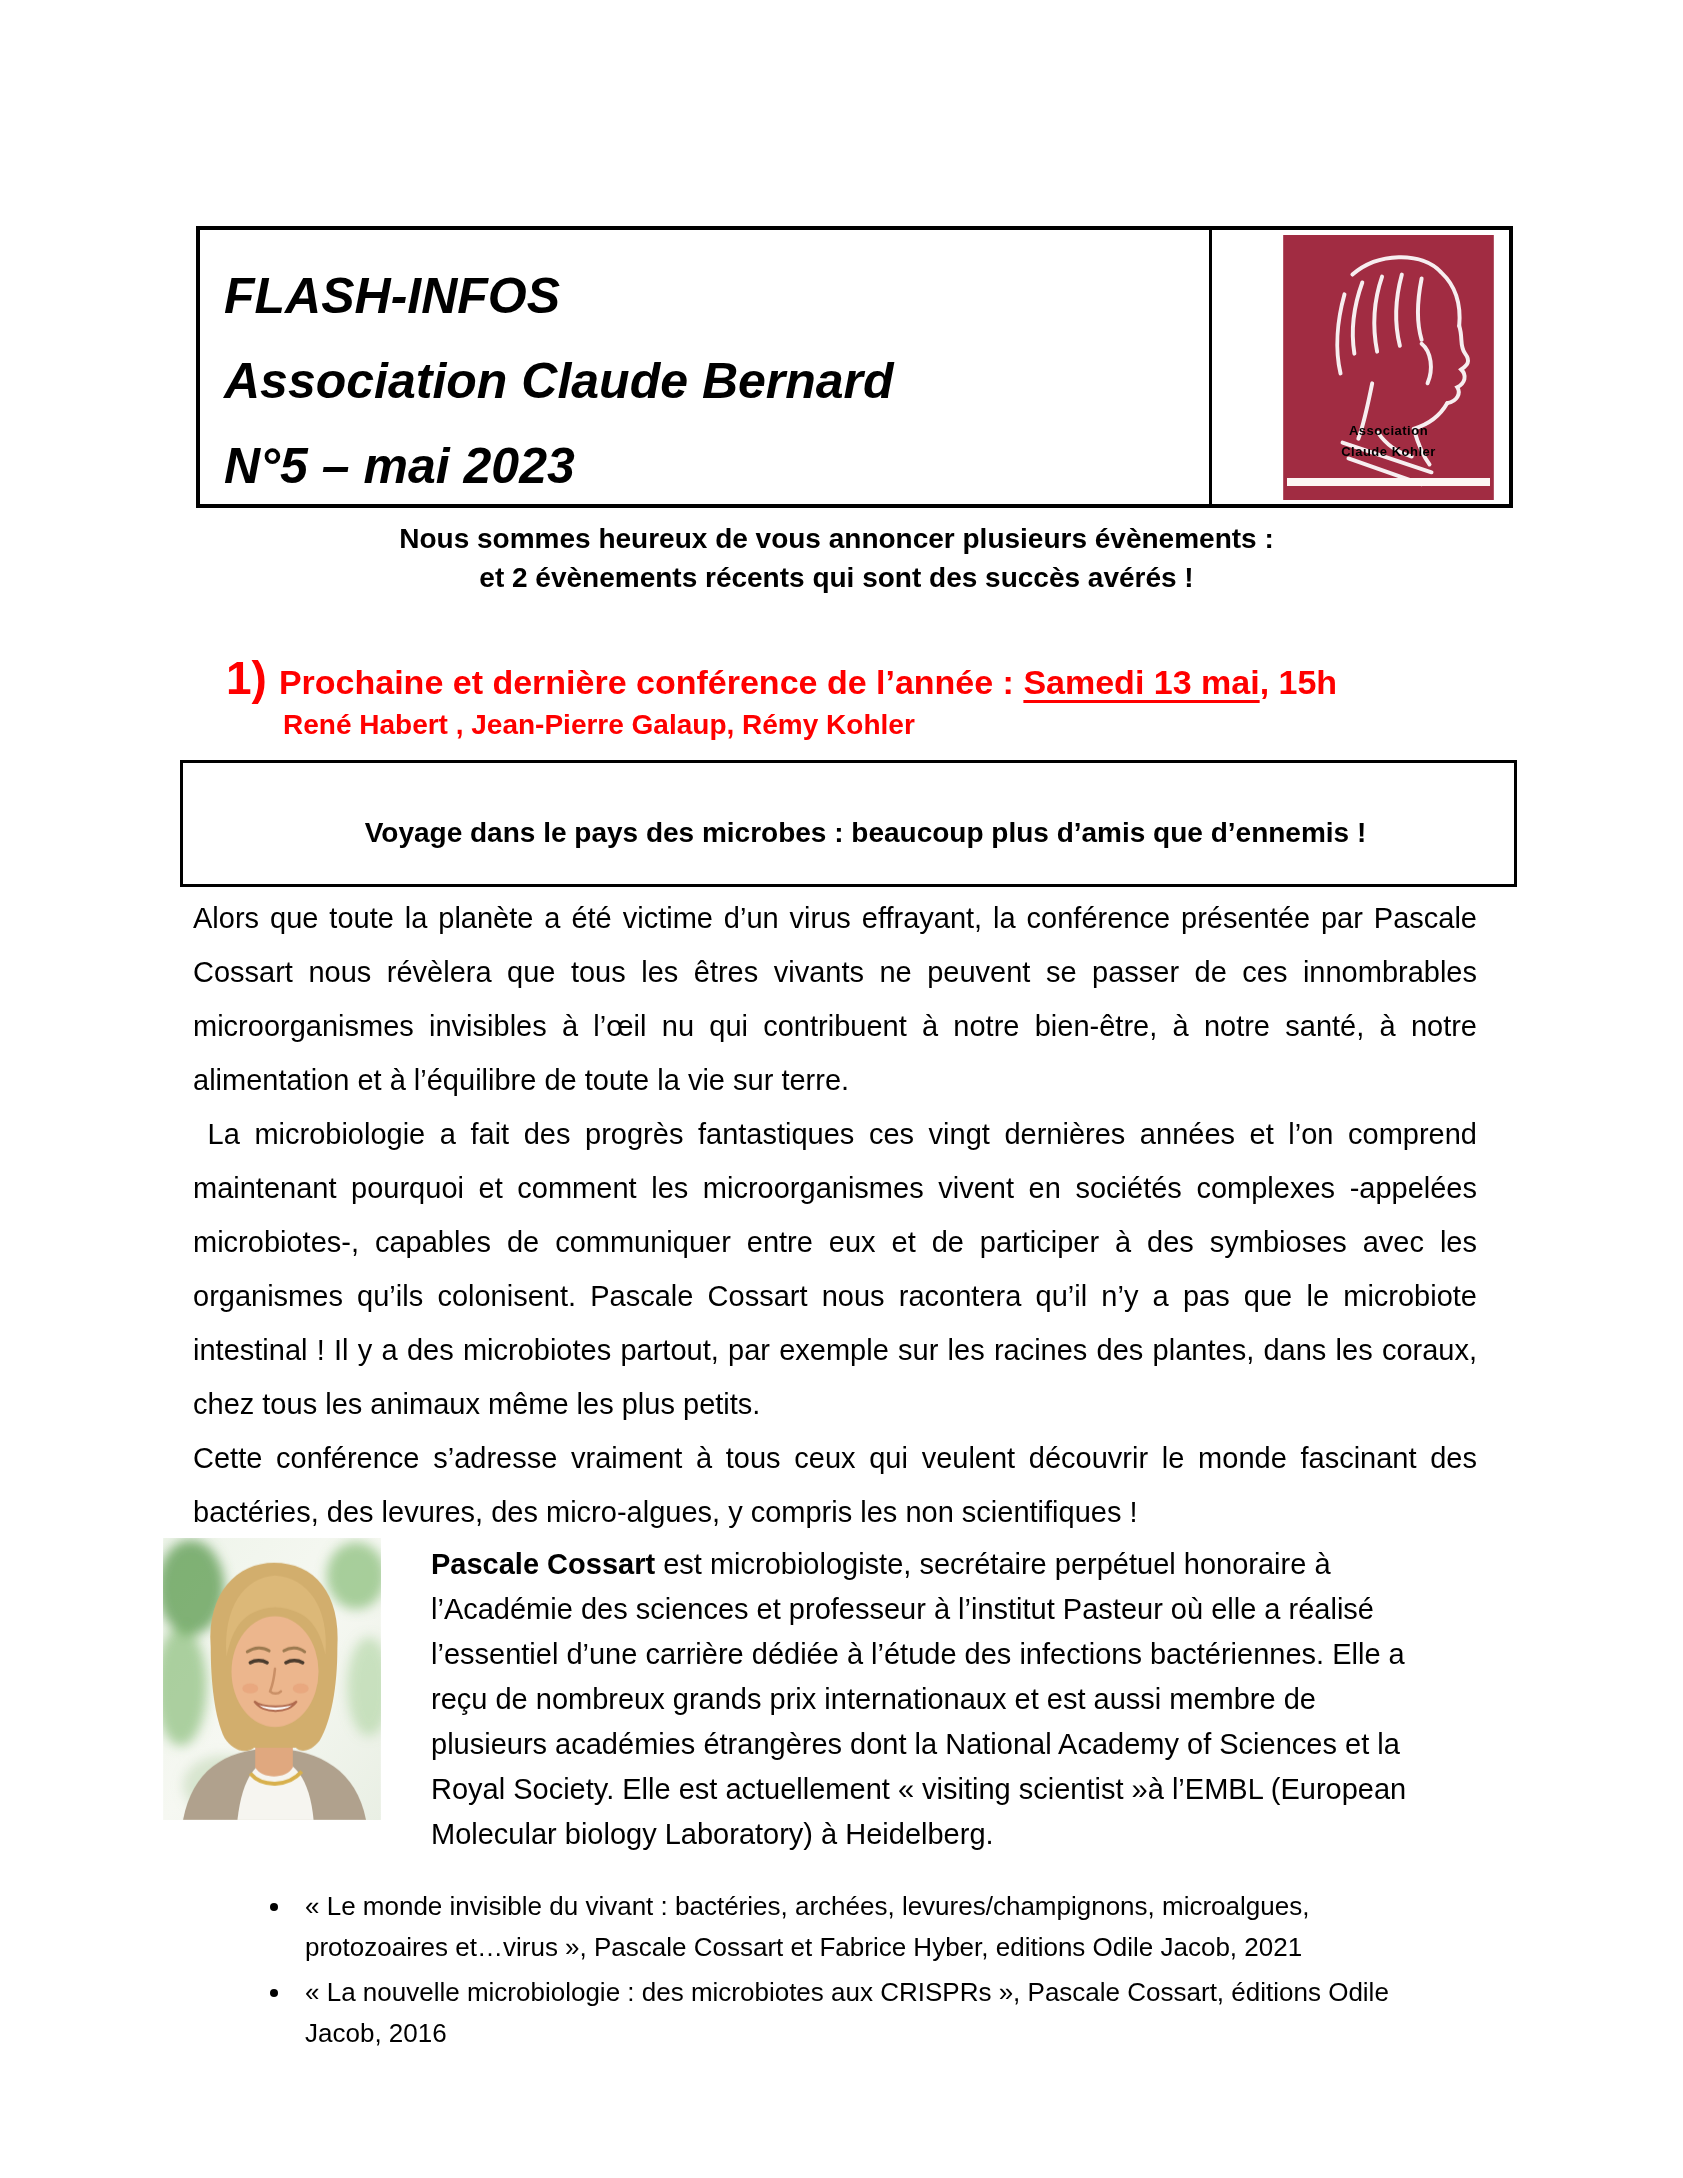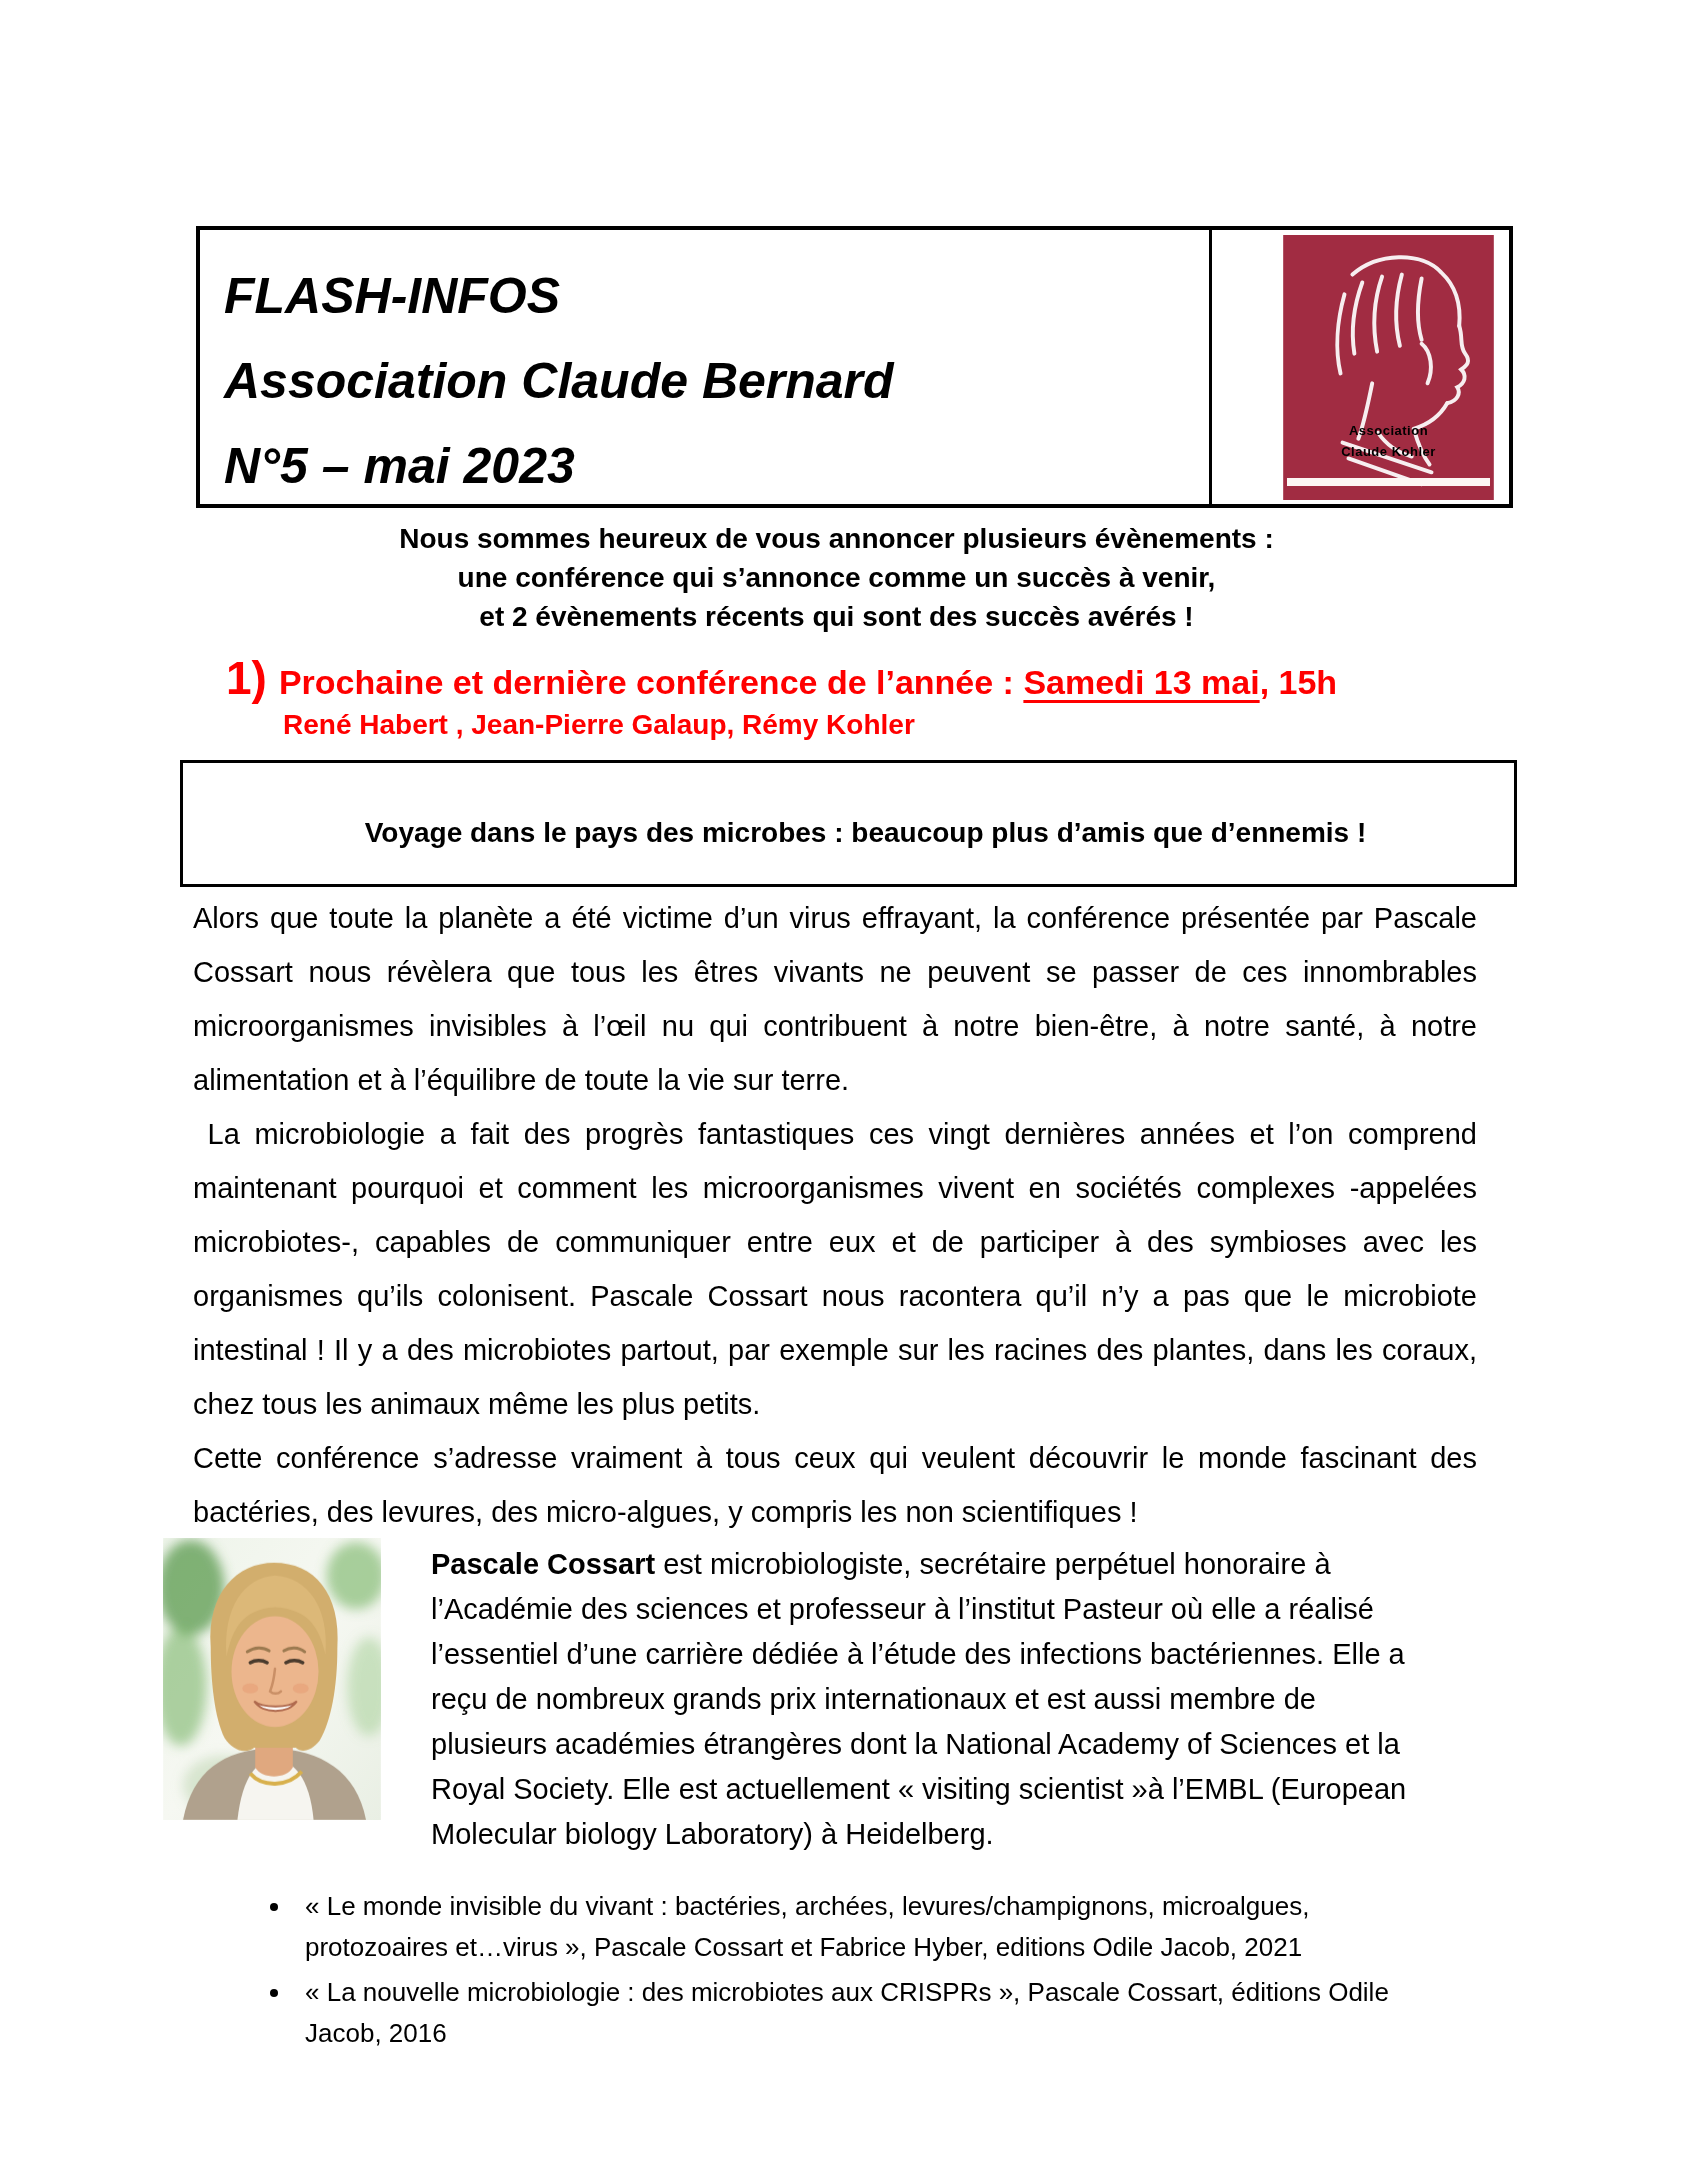--- a/index.html
+++ b/index.html
@@ -134,21 +134,20 @@
           <div>Association</div>
           <div>Claude Kohler</div>
         </div>
         <div class="logo-stripe"></div>
       </div>
     </div>
   </div>
 
   <div class="intro">
     <div>Nous sommes heureux de vous annoncer plusieurs évènements :</div>
-    <div>une conférence qui s’annonce comme un succès à venir,</div>
     <div>et 2 évènements récents qui sont des succès avérés !</div>
   </div>
 
   <div class="section-heading">
     <span class="heading-number">1)</span><span>Prochaine et dernière conférence de l’année : </span><span class="heading-underline">Samedi 13 mai</span><span>, 15h</span>
   </div>
   <div class="speakers">René Habert , Jean-Pierre Galaup, Rémy Kohler</div>
 
   <div class="conf-box">
     <div class="conf-title">Voyage dans le pays des microbes : beaucoup plus d’amis que d’ennemis !</div>

